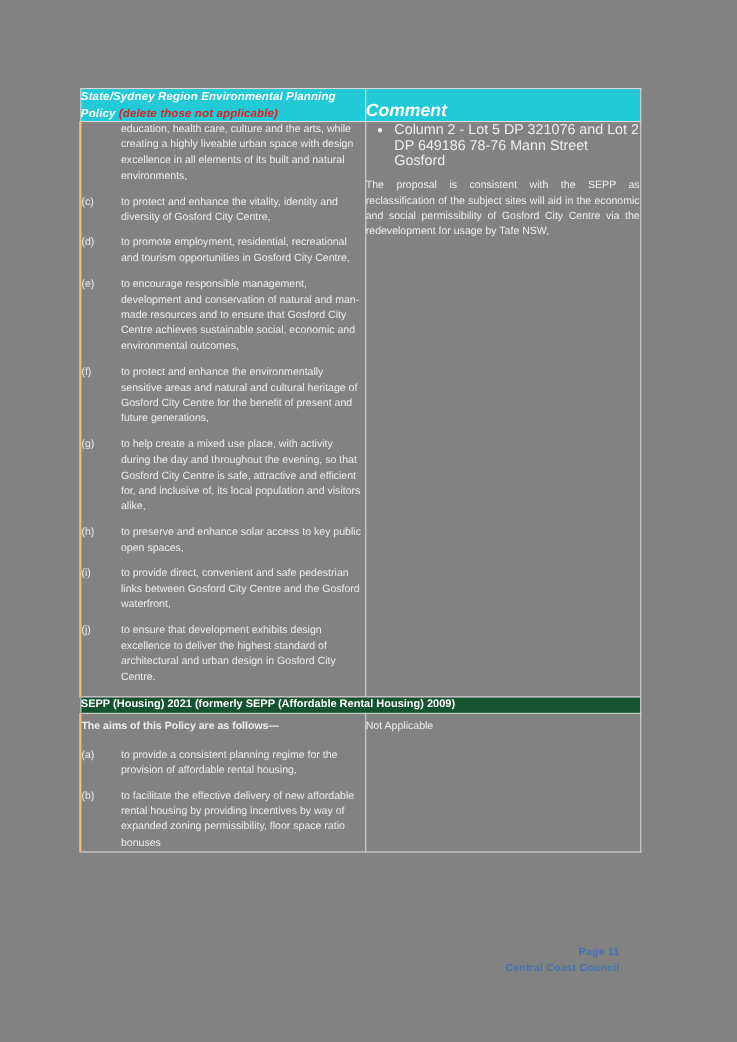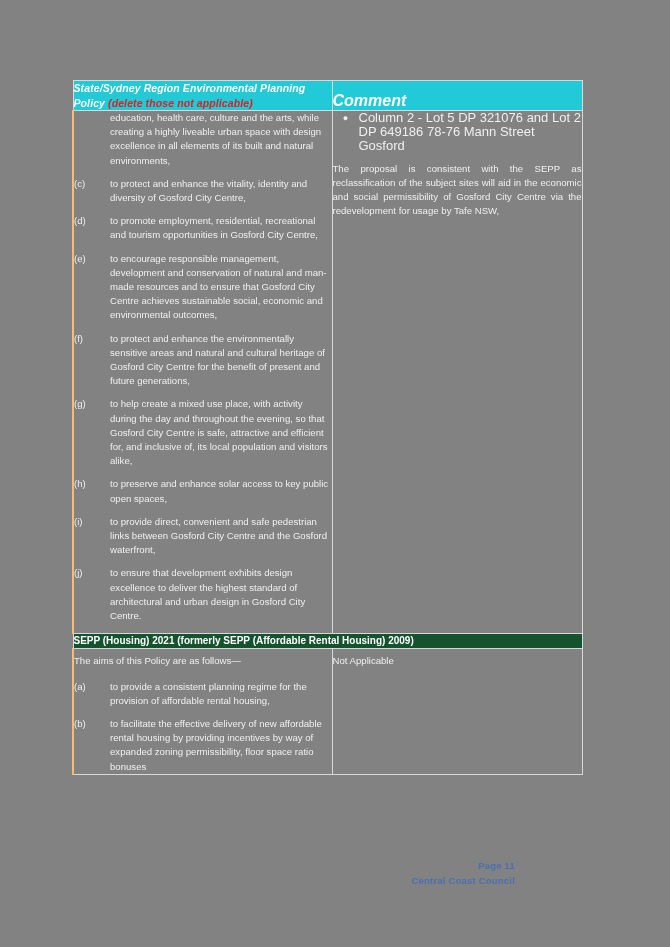--- a/index.html
+++ b/index.html
@@ -11,20 +11,21 @@
     height: 947px;
     background: #828282;
     font-family: "Liberation Sans", sans-serif;
     overflow: hidden;
   }
   .page {
     position: relative;
     width: 596px;
     height: 947px;
     background: #828282;
+    padding-left: 48px;
   }
 
   
   .doc-table {
     position: absolute;
     left: 72px;
     top: 80px;
     width: 509px;
     border-collapse: collapse;
     table-layout: fixed;
@@ -253,21 +254,21 @@
 
     <tr>
       <td class="band-cell" colspan="2">
         <div class="band-text">SEPP (Housing) 2021 (formerly SEPP (Affordable Rental Housing) 2009)</div>
       </td>
     </tr>
 
     <tr>
       <td class="body-cell close-cell" style="padding-top:5px;">
 
-        <div class="para" style="margin-bottom:11px;">The aims of this Policy are as follows—</div>
+        <div class="para" style="margin-bottom:11px;font-weight:bold;">The aims of this Policy are as follows—</div>
 
         <div class="li-row">
           <span class="li-mark">(a)</span>
           <span class="li-text">to provide a consistent planning regime for the provision of affordable rental housing,</span>
         </div>
 
         <div class="li-row" style="margin-bottom:0;">
           <span class="li-mark">(b)</span>
           <span class="li-text">to facilitate the effective delivery of new affordable rental housing by providing incentives by way of expanded zoning permissibility, floor space ratio bonuses</span>
         </div>

